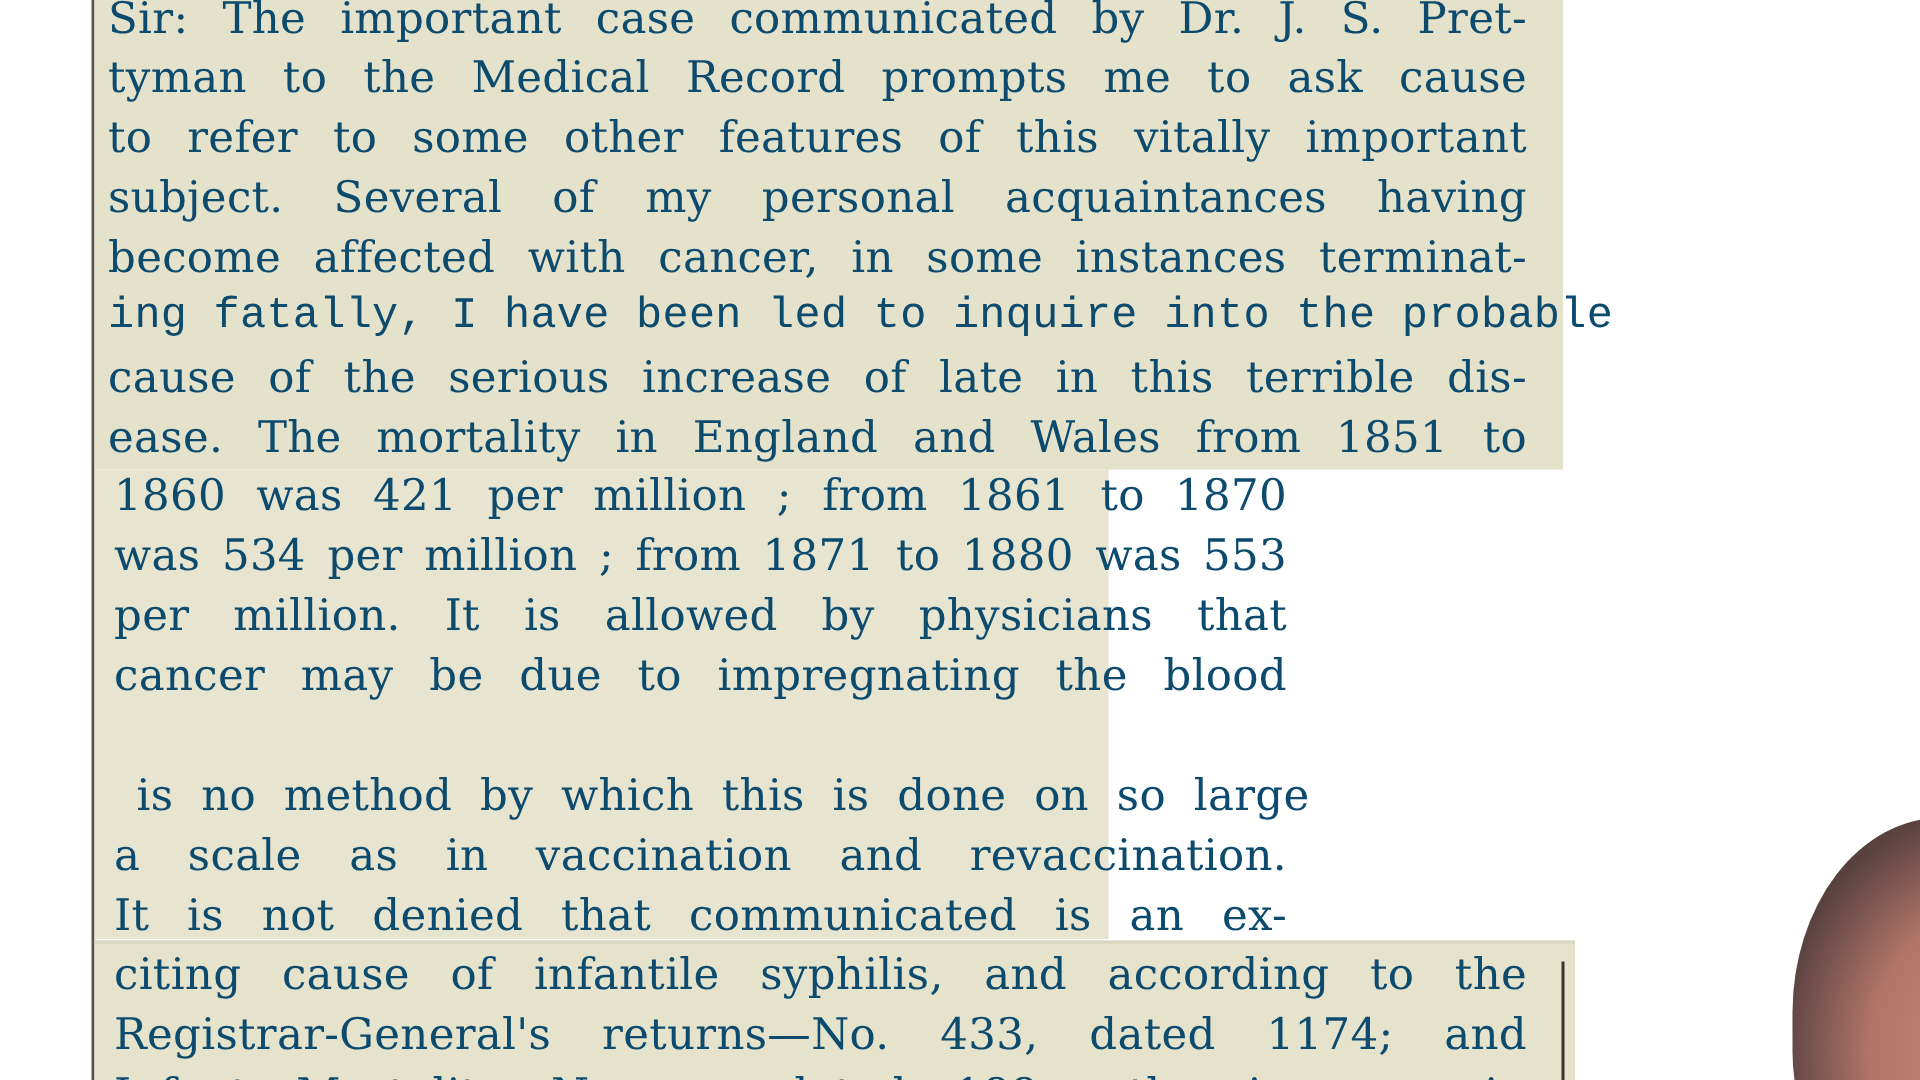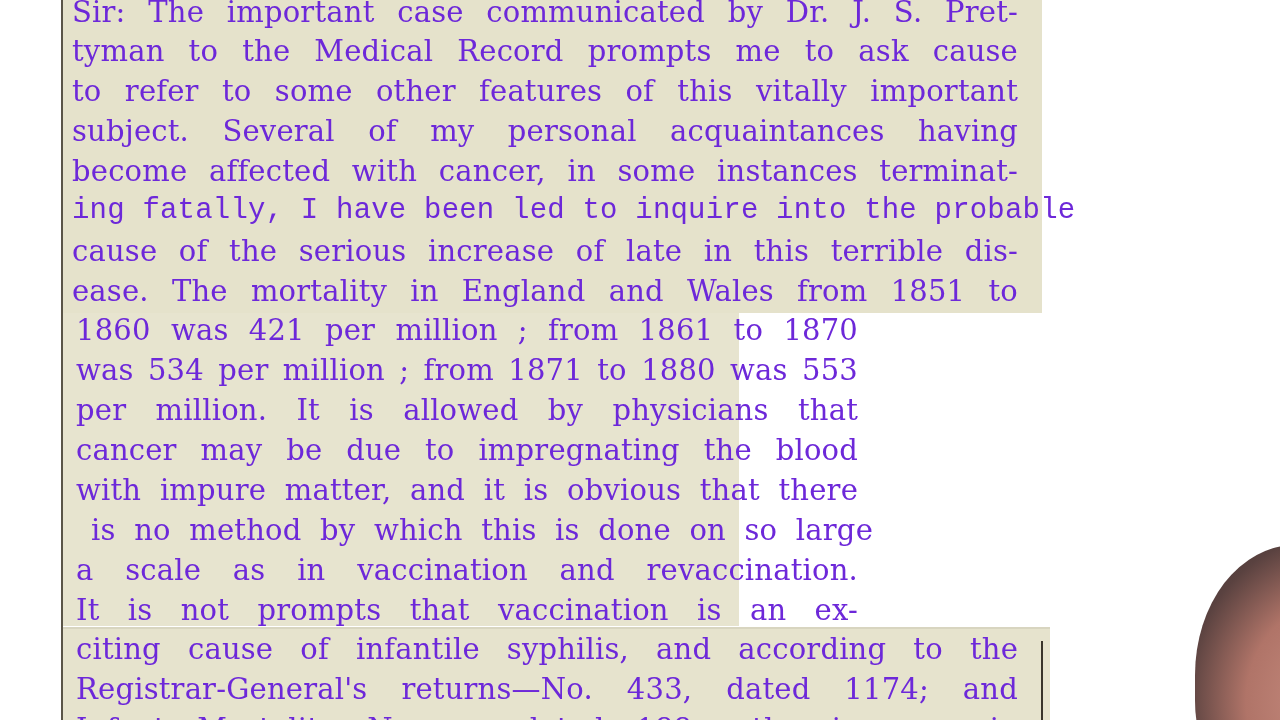--- a/index.html
+++ b/index.html
@@ -8,21 +8,21 @@
     background:#ffffff;
     font-family:"DejaVu Serif","Liberation Serif", serif;
   }
   .page-border {
     position:absolute; left:61px; top:0; width:2px; height:720px;
     background:#5a5548;
   }
   .clip {
     position:absolute;
     background:#e6e3cc;
-    color:#6d28d9;
+    color:#0c4a6e;
   }
   .clip .line {
     position:absolute; white-space:nowrap;
     font-size:29px; line-height:40px;
     text-align:justify; text-align-last:justify;
     letter-spacing:0.2px;
   }
   #clip1 { left:63px; top:0; width:979px; height:313px; background:#e5e2cb; }
   #clip2 { left:63px; top:313px; width:676px; height:313px; background:#e7e4cf; }
   #clip3 { left:63px; top:627px; width:987px; height:93px; background:#e6e3cd;
@@ -48,24 +48,23 @@
   <div class="line" style="left:9px;top:191px;width:946px;font-family:Liberation Mono, monospace;">ing fatally, I have been led to inquire into the probable</div>
   <div class="line" style="left:9px;top:231px;width:946px;">cause of the serious increase of late in this terrible dis-</div>
   <div class="line" style="left:9px;top:271px;width:946px;">ease. The mortality in England and Wales from 1851 to</div>
 </div>
 
 <div id="clip2" class="clip">
   <div class="line" style="left:13px;top:-3px;width:782px;">1860 was 421 per million ; from 1861 to 1870</div>
   <div class="line" style="left:13px;top:37px;width:782px;">was 534 per million ; from 1871 to 1880 was 553</div>
   <div class="line" style="left:13px;top:77px;width:782px;">per million. It is allowed by physicians that</div>
   <div class="line" style="left:13px;top:117px;width:782px;">cancer may be due to impregnating the blood</div>
-  <div class="line" style="left:13px;top:157px;width:782px;">with impure matter, and it is obvious that there</div>
   <div class="line" style="left:28px;top:197px;width:782px;">is no method by which this is done on so large</div>
   <div class="line" style="left:13px;top:237px;width:782px;">a scale as in vaccination and revaccination.</div>
-  <div class="line" style="left:13px;top:277px;width:782px;">It is not prompts that vaccination is an ex-</div>
+  <div class="line" style="left:13px;top:277px;width:782px;">It is not denied that communicated is an ex-</div>
 </div>
 
 <div id="clip3" class="clip">
   <div class="line" style="left:13px;top:0px;width:942px;">citing cause of infantile syphilis, and according to the</div>
   <div class="line" style="left:13px;top:40px;width:942px;">Registrar-General's returns—No. 433, dated 1174; and</div>
   <div class="line" style="left:13px;top:80px;width:942px;">Infant Mortality No. ..., dated 188.., the increase in</div>
   <div class="rule-v"></div>
 </div>
 
 <div class="head"></div>

